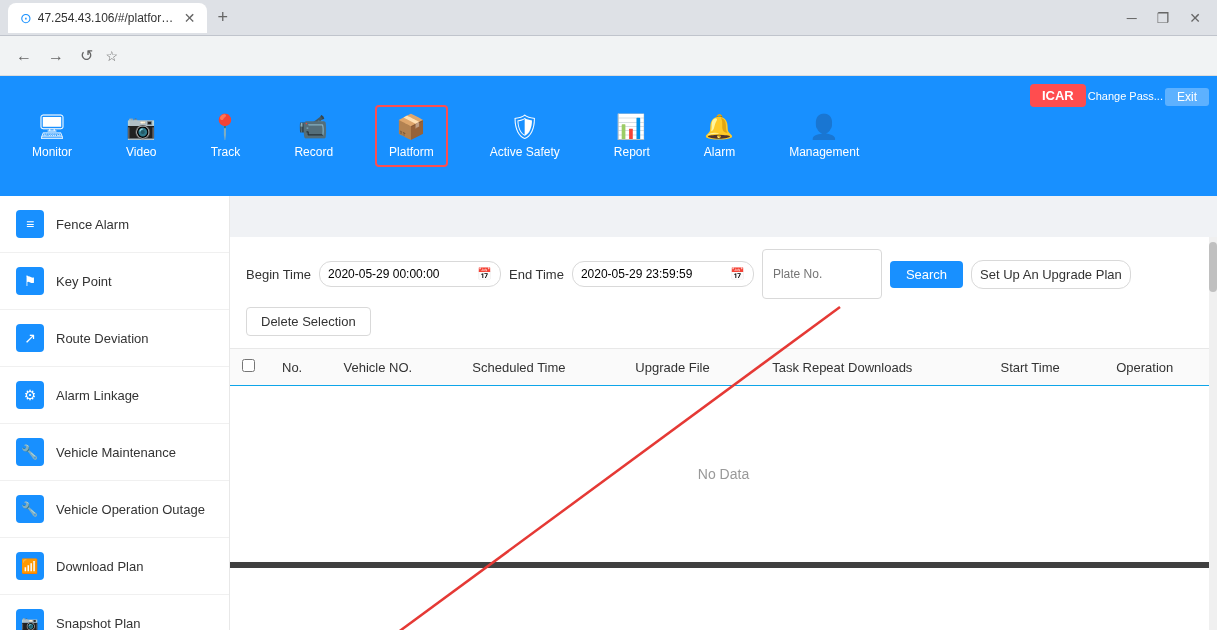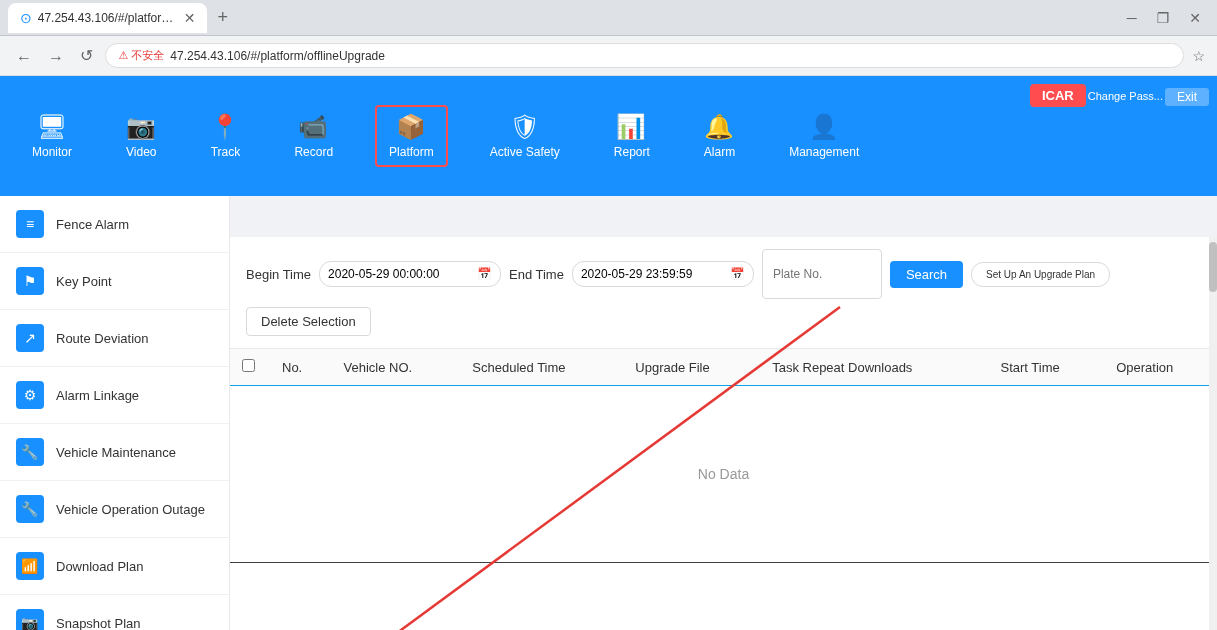--- a/index.html
+++ b/index.html
@@ -41,29 +41,29 @@
 
     
     .content { flex: 1; background: white; display: flex; flex-direction: column; overflow: hidden; position: relative; margin-top: 41px; }
     .toolbar { display: flex; align-items: center; padding: 12px 16px; gap: 8px; border-bottom: 1px solid #e8e8e8; background: white; flex-wrap: wrap; }
     .toolbar-label { font-size: 13px; color: #333; }
     .toolbar-input { border: 1px solid #d9d9d9; border-radius: 12px; padding: 5px 8px; font-size: 12px; display: flex; align-items: center; gap: 4px; background: white; }
     .toolbar-input input { border: none; outline: none; font-size: 12px; width: 150px; }
     .toolbar-input .cal-icon { color: #999; font-size: 12px; }
     .plate-input { border: 1px solid #d9d9d9; border-radius: 4px; padding: 17px 10px; font-size: 12px; width: 120px; }
     .search-btn { background: #1890ff; color: white; border: none; border-radius: 4px; padding: 6px 16px; cursor: pointer; font-size: 13px; }
-    .setup-btn { background: white; color: #333; border: 1px solid #d9d9d9; border-radius: 12px; padding: 6px 14px; cursor: pointer; font-size: 10px; }
+    .setup-btn { background: white; color: #333; border: 1px solid #d9d9d9; border-radius: 12px; padding: 6px 8px; cursor: pointer; font-size: 13px; }
     .delete-btn { background: white; color: #333; border: 1px solid #d9d9d9; border-radius: 4px; padding: 6px 14px; cursor: pointer; font-size: 13px; }
 
     
     .table-container { flex: 1; overflow: auto; }
     table { width: 100%; border-collapse: collapse; }
     thead { background: #fafafa; }
     th { padding: 10px 12px; text-align: left; border-bottom: 1px solid #0ea5e9; font-weight: normal; color: #333; font-size: 13px; white-space: nowrap; }
-    td { padding: 10px 12px; border-bottom: 1px solid #404040; font-size: 13px; color: #333; }
+    td { padding: 10px 12px; border-bottom: 6px solid #404040; font-size: 13px; color: #333; }
     .no-data { text-align: center; color: #999; padding: 80px; font-size: 14px; }
     .checkbox-col { width: 40px; }
 
     
     .win-activate { position: absolute; bottom: 8px; right: 8px; color: rgba(0,0,0,0.5); font-size: 12px; text-align: right; line-height: 1.6; }
   </style>
 </head>
 <body>
 
 <div class="browser-chrome">
@@ -76,24 +76,20 @@
   <div style="flex:1;"></div>
   <button class="win-btn">─</button>
   <button class="win-btn">❐</button>
   <button class="win-btn win-close">✕</button>
 </div>
 
 <div class="browser-controls">
   <button class="nav-btn">←</button>
   <button class="nav-btn">→</button>
   <button class="nav-btn">↺</button>
-  <div class="address-bar">
-    <span class="address-warning">⚠ 不安全</span>
-    <span class="address-text">47.254.43.106/#/platform/offlineUpgrade</span>
-  </div>
   <span style="font-size:14px; color:#666; cursor:pointer;">☆</span>
 </div>
 
 <div class="app-header">
   <div class="nav-icons">
     <div class="nav-item">
       <span class="nav-icon">🖥</span>
       <span class="nav-label">Monitor</span>
     </div>
     <div class="nav-item">

